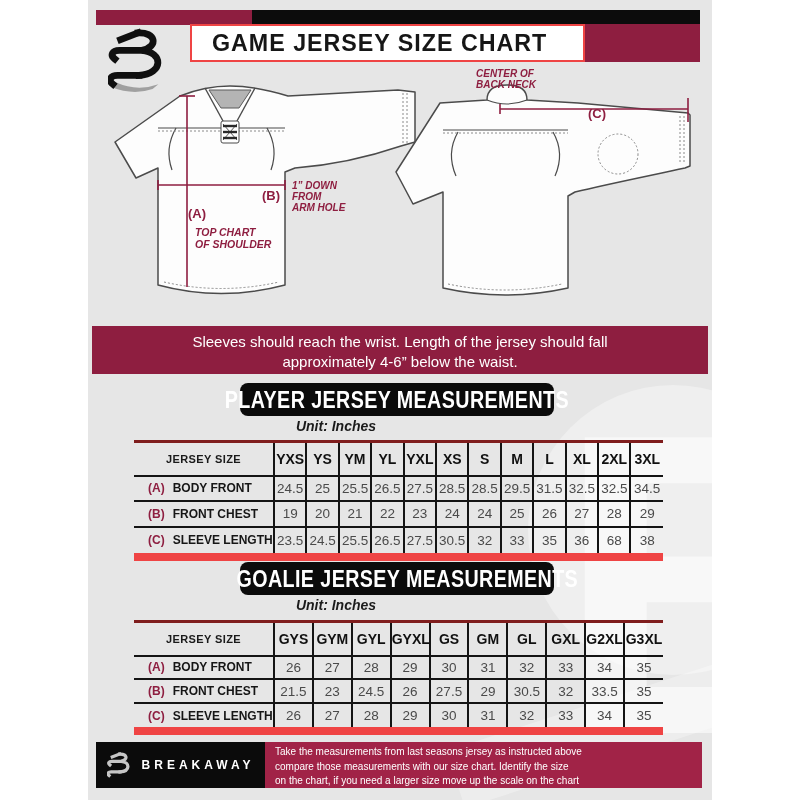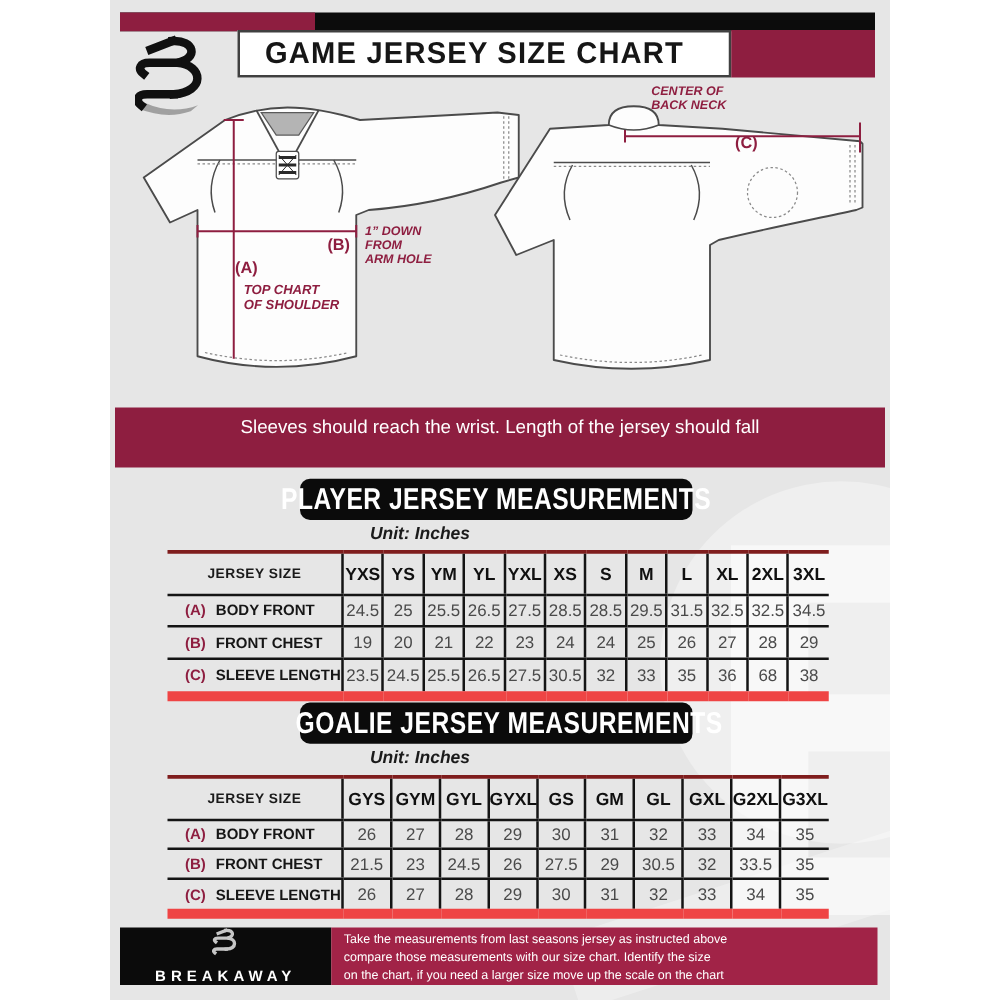--- a/index.html
+++ b/index.html
@@ -18,36 +18,36 @@
     background:rgba(255,255,255,0.35);}
   .wm-b{position:absolute;left:468px;top:408px;font-family:"Liberation Sans",sans-serif;
     font-weight:bold;font-size:430px;line-height:0.82;color:rgba(255,255,255,0.55);}
   .wm-ribbon{position:absolute;left:360px;top:700px;width:320px;height:60px;
     background:rgba(255,255,255,0.30);transform:rotate(-18deg);}
 
   
   .stripe{position:absolute;left:8px;top:10px;width:604px;height:15px;background:var(--ink);display:flex;}
   .stripe-maroon{width:156px;height:100%;background:var(--maroon);}
   .title-box{position:absolute;left:102px;top:24px;width:395px;height:38px;background:#ffffff;
-    border:2px solid #404040;display:flex;align-items:center;padding-left:20px;}
+    border:2px solid #ef4444;display:flex;align-items:center;padding-left:20px;}
   .title-box span{font-weight:bold;font-size:24px;letter-spacing:1px;color:#161616;white-space:nowrap;
     transform:scaleX(0.97);transform-origin:left center;}
   .title-maroon{position:absolute;left:497px;top:24px;width:115px;height:38px;background:var(--maroon);}
   .logo{position:absolute;left:20px;top:26px;}
 
   
   .diagram{position:absolute;left:0;top:80px;}
   .mlabel{position:absolute;color:var(--maroon);font-weight:bold;font-size:13px;}
   .mnote{position:absolute;color:var(--maroon);font-weight:bold;font-style:italic;font-size:10px;line-height:11px;}
   .lbl-a{left:100px;top:206px;}
   .note-a{left:107px;top:226px;font-size:10.5px;line-height:12px;}
   .lbl-b{left:148px;top:188px;width:44px;text-align:right;}
   .note-b{left:204px;top:180px;}
   .lbl-c{left:500px;top:106px;}
-  .note-c{left:388px;top:68px;margin-left:45px;}
+  .note-c{left:388px;top:68px;}
 
   
   .notice{position:absolute;left:4px;top:326px;width:616px;height:48px;background:var(--maroon);
     color:#ffffff;text-align:center;padding-top:6px;}
   .notice div{font-size:15px;line-height:20px;}
 
   
   .chip{position:absolute;left:152px;width:314px;height:33px;background:#0b0b0b;border-radius:8px;
     display:flex;align-items:center;justify-content:center;}
   .chip span{color:#ffffff;font-weight:bold;font-size:24px;letter-spacing:0.5px;white-space:nowrap;
@@ -70,21 +70,21 @@
   .size-table th + th, .size-table td + td{border-left:2px solid #141414;}
   .size-table th{font-size:14px;font-weight:bold;color:#101010;}
   .size-table th.corner{width:140px;font-size:11px;letter-spacing:0.4px;color:#1a1a1a;}
   .size-table tr:first-child{height:34px;}
   .size-table td{font-size:13.5px;color:#4a4a4a;}
   .size-table td.rowlabel{text-align:left;padding-left:14px;font-size:12px;font-weight:bold;color:#161616;}
   .size-table td.rowlabel .prefix{color:var(--maroon);margin-right:8px;}
 
   
   .footer-black{position:absolute;left:8px;top:742px;width:169px;height:46px;background:#0b0b0b;
-    display:flex;align-items:center;justify-content:center;gap:9px;flex-direction:column;}
+    display:flex;align-items:center;justify-content:center;gap:9px;}
   .footer-black .brand{color:#ffffff;font-weight:bold;font-size:12px;letter-spacing:4px;}
   .footer-maroon{position:absolute;left:177px;top:742px;width:437px;height:46px;background:var(--footer-maroon);
     color:#ffffff;padding:3px 0 0 10px;}
   .footer-maroon div{font-size:10px;line-height:14.6px;}
 </style>
 </head>
 <body>
 
 <div class="page">
   <div class="poster">
@@ -179,20 +179,21 @@
       <div>ARM HOLE</div>
     </div>
     <div class="mlabel lbl-c">(C)</div>
     <div class="mnote note-c">
       <div>CENTER OF</div>
       <div>BACK NECK</div>
     </div>
 
     <div class="notice">
       <div>Sleeves should reach the wrist. Length of the jersey should fall</div>
+      <div>approximately 4-6” below the waist.</div>
     </div>
 
     <div class="chip chip-player">
       <span>PLAYER JERSEY MEASUREMENTS</span>
     </div>
     <div class="unit unit-player">Unit: Inches</div>
     <div class="table-wrap tw-player">
         <table class="size-table">
           <tbody>
             <tr>

